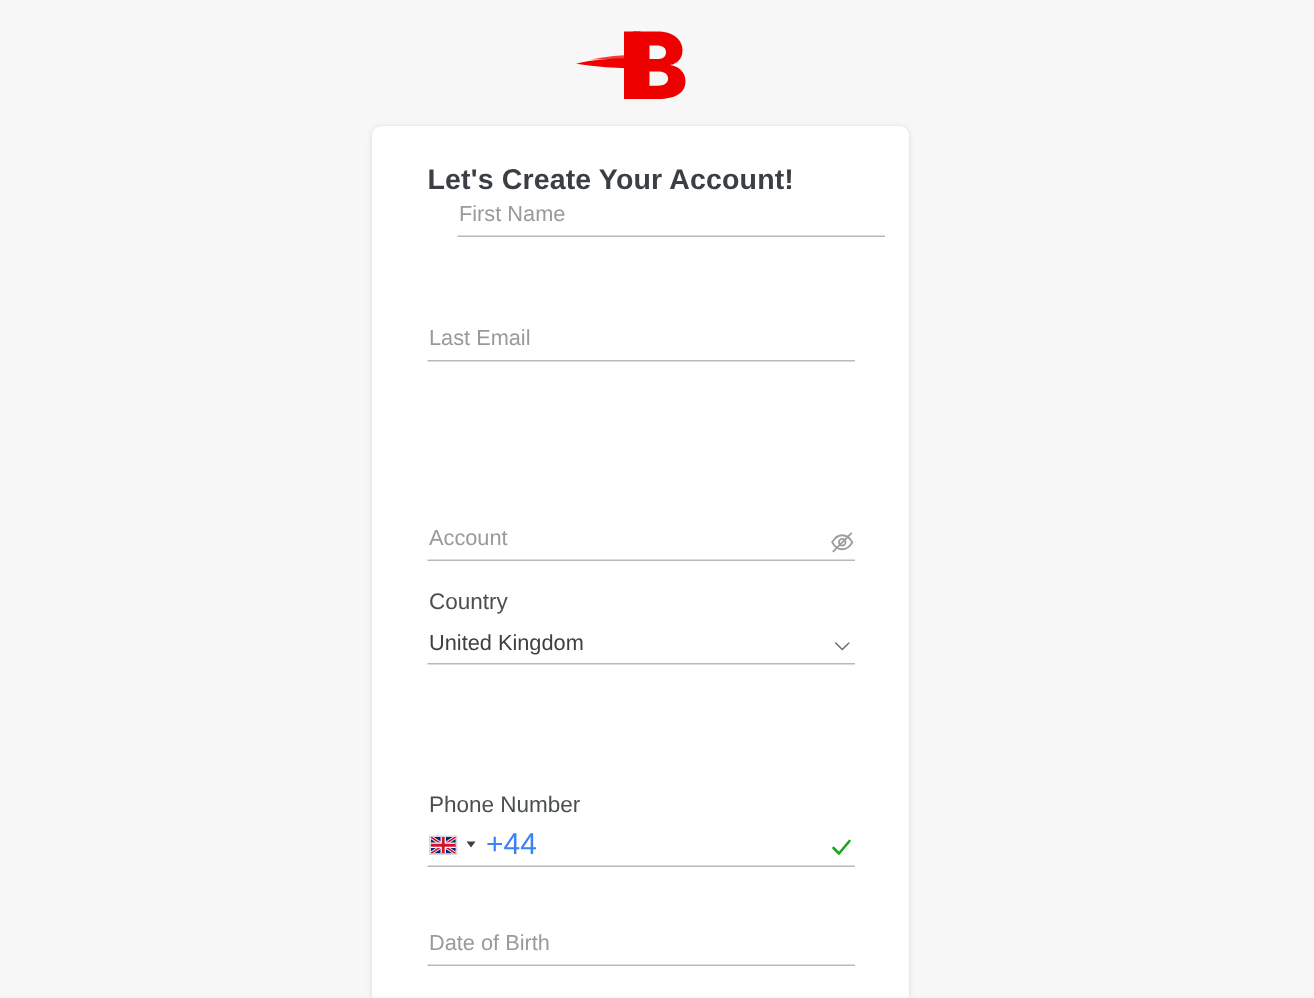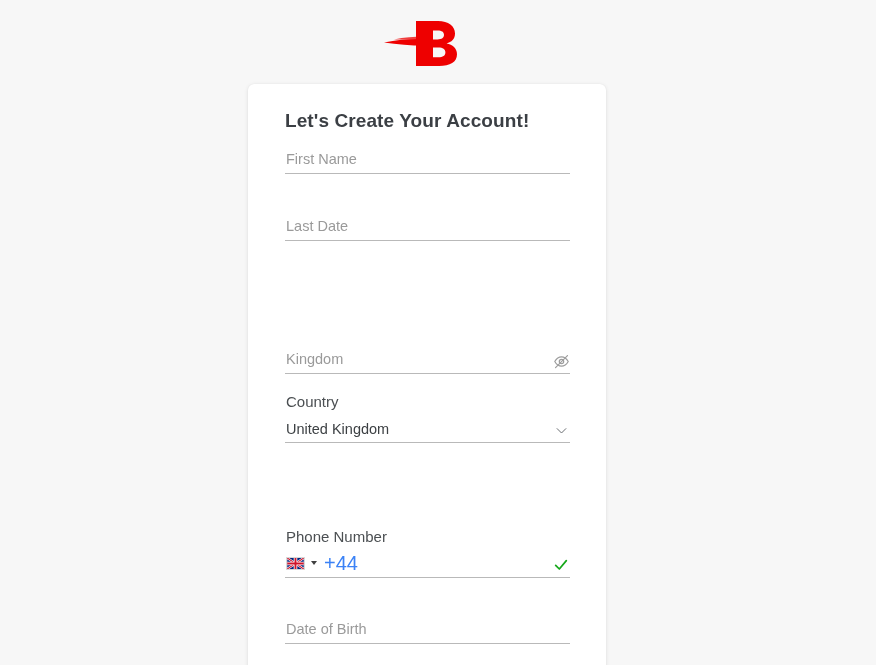--- a/index.html
+++ b/index.html
@@ -170,33 +170,33 @@
                    M55 33.6 L55 43.2 L60.4 43.2 C64.9 43.2, 67.4 41.5, 67.4 38.4 C67.4 35.3, 64.9 33.6, 60.4 33.6 Z"></path>
         </g>
       </svg>
     </div>
   </div>
 
   <div class="card">
 
     <div class="card-title">Let's Create Your Account!</div>
 
-    <div class="field" style="top:56px;">
+    <div class="field" style="top:40px;margin-left:20px;">
       <div class="placeholder">First Name</div>
       <div class="underline"></div>
     </div>
 
     <div class="field" style="top:123px;">
-      <div class="placeholder">Last Date</div>
+      <div class="placeholder">Last Email</div>
       <div class="underline"></div>
     </div>
 
 
     <div class="field" style="top:256px;">
-      <div class="placeholder">Kingdom</div>
+      <div class="placeholder">Account</div>
       <div class="trail-icon">
         <svg width="17" height="17" viewBox="0 0 24 24" fill="none" stroke="#9d9d9d" stroke-width="1.7" stroke-linecap="round" stroke-linejoin="round">
           <path d="M2.5 12 C5 7.6, 8.4 5.4, 12 5.4 C15.6 5.4, 19 7.6, 21.5 12 C19 16.4, 15.6 18.6, 12 18.6 C8.4 18.6, 5 16.4, 2.5 12 Z"></path>
           <circle cx="12" cy="12" r="3.1"></circle>
           <line x1="3.6" y1="20.6" x2="20.4" y2="3.6"></line>
         </svg>
       </div>
       <div class="underline"></div>
     </div>
 

